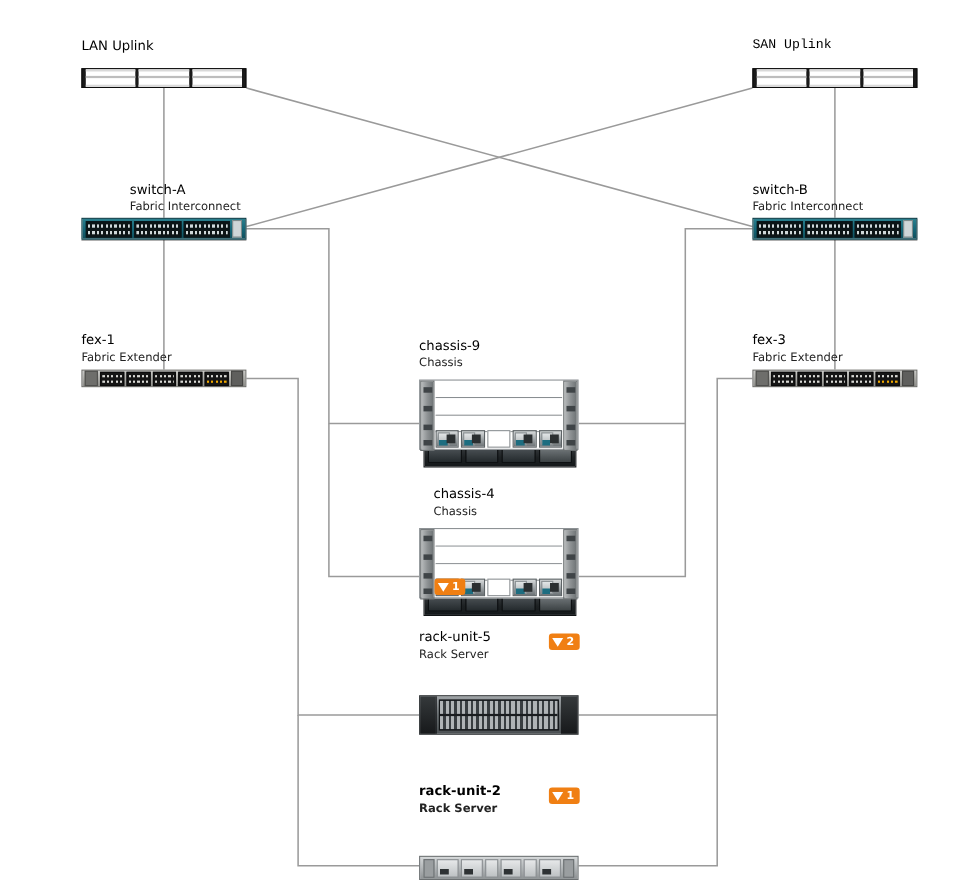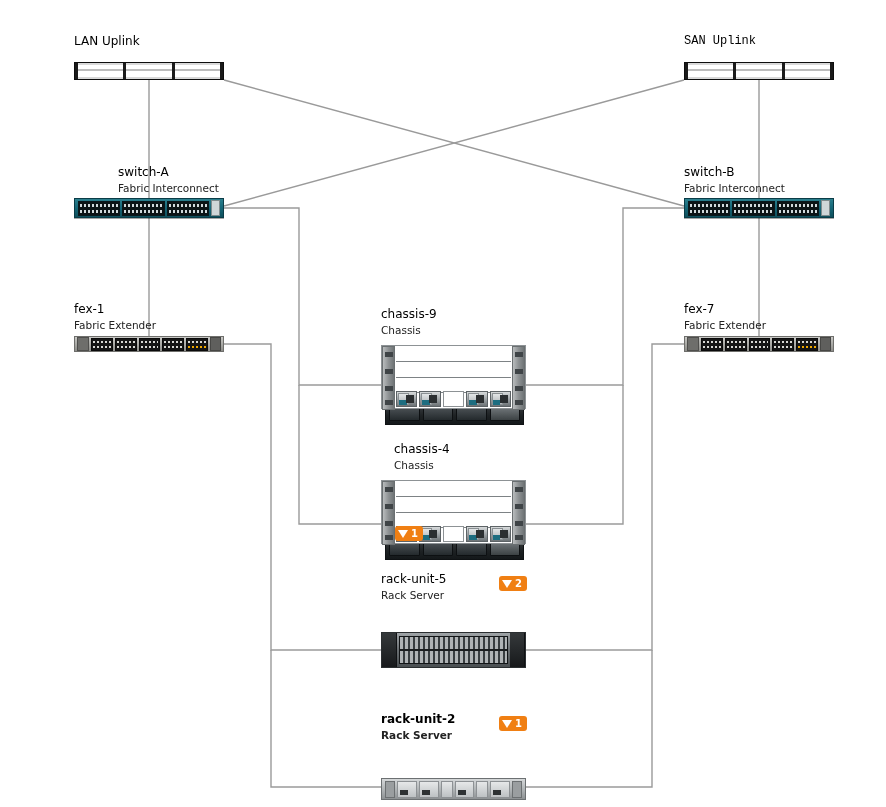--- a/index.html
+++ b/index.html
@@ -141,21 +141,21 @@
   </div>
   <div class="lbl" style="left:684px;top:164px;">
     <div class="name">switch-B</div>
     <div class="type">Fabric Interconnect</div>
   </div>
   <div class="lbl" style="left:74px;top:301px;">
     <div class="name">fex-1</div>
     <div class="type">Fabric Extender</div>
   </div>
   <div class="lbl" style="left:684px;top:301px;">
-    <div class="name">fex-7</div>
+    <div class="name">fex-3</div>
     <div class="type">Fabric Extender</div>
   </div>
   <div class="lbl" style="left:381px;top:306px;">
     <div class="name">chassis-9</div>
     <div class="type">Chassis</div>
   </div>
   <div class="lbl" style="left:381px;top:441px;margin-left:13px;">
     <div class="name">chassis-4</div>
     <div class="type">Chassis</div>
   </div>

